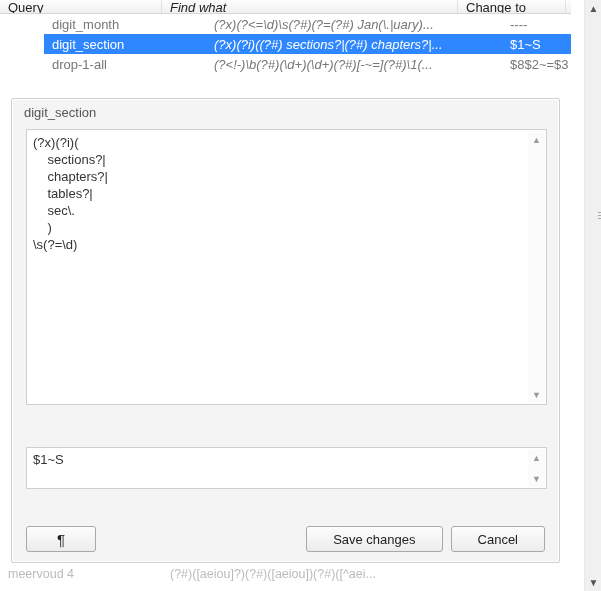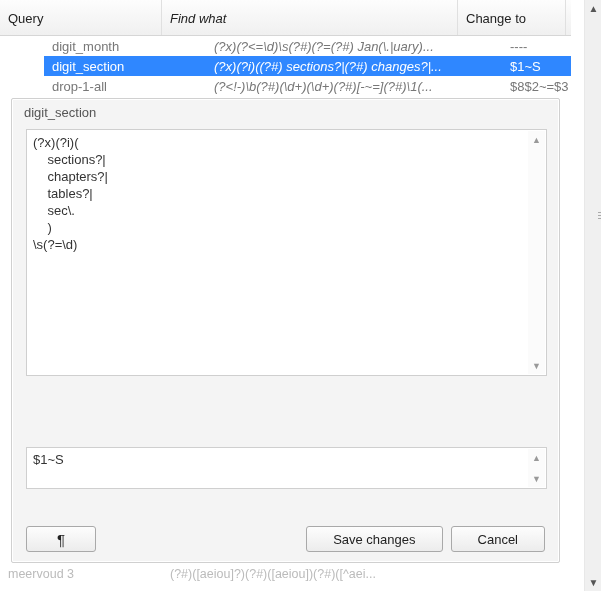--- a/index.html
+++ b/index.html
@@ -19,21 +19,21 @@
   }
   
   .grid {
     position: absolute;
     left: 0; top: 0;
     width: 571px; height: 100px;
     background: #fff;
   }
   .grid-header {
     display: flex;
-    height: 36px;
+    height: 14px;
     background: linear-gradient(#fdfdfd, #f0f0f0);
     border-bottom: 1px solid #d6d6d6;
     font-size: 13px;
     color: #222;
   }
   .grid-header .col {
     padding: 2px 8px 0 8px;
     border-right: 1px solid #e0e0e0;
     display: flex;
     align-items: center;
@@ -101,21 +101,21 @@
     box-shadow: 0 0 0 1px #fff inset;
   }
   .dialog-title {
     padding: 6px 12px 8px 12px;
     font-size: 13px;
     color: #555;
   }
   .textarea-wrap {
     position:absolute;
     left: 14px; top: 30px;
-    width: 521px; height: 247px;
+    width: 521px; height: 276px;
     background:#fff;
     border:1px solid #cfcfcf;
   }
   .textarea {
     position:absolute;
     left:6px; top:4px; right:22px; bottom:4px;
     font-family: "Segoe UI", Tahoma, sans-serif;
     font-size: 13px;
     color:#333;
     white-space: pre;
@@ -197,33 +197,33 @@
       <div class="col col-c">Change to</div>
     </div>
     <div class="grid-body">
       <div class="grid-row">
         <div class="cell col-q">digit_month</div>
         <div class="cell col-f">(?x)(?&lt;=\d)\s(?#)(?=(?#)    Jan(\.|uary)...</div>
         <div class="cell col-c">----</div>
       </div>
       <div class="grid-row selected">
         <div class="cell col-q">digit_section</div>
-        <div class="cell col-f">(?x)(?i)((?#)    sections?|(?#)    changes?|...</div>
+        <div class="cell col-f">(?x)(?i)((?#)    sections?|(?#)    chapters?|...</div>
         <div class="cell col-c">$1~S</div>
       </div>
       <div class="grid-row">
         <div class="cell col-q">drop-1-all</div>
         <div class="cell col-f">(?&lt;!-)\b(?#)(\d+)(\d+)(?#)[-~=](?#)\1(...</div>
         <div class="cell col-c">$8$2~=$3</div>
       </div>
     </div>
   </div>
 
   <div class="bottom-blur">
-    <span style="width:162px;">meervoud 3</span>
+    <span style="width:162px;">meervoud 4</span>
     <span>(?#)([aeiou]?)(?#)([aeiou])(?#)([^aei...</span>
   </div>
 
   <div class="vsb">
     <div class="arrow">▲</div>
     <div class="grip">
       <div class="dotln"></div>
         <div class="dotln"></div>
         <div class="dotln"></div>
     </div>

